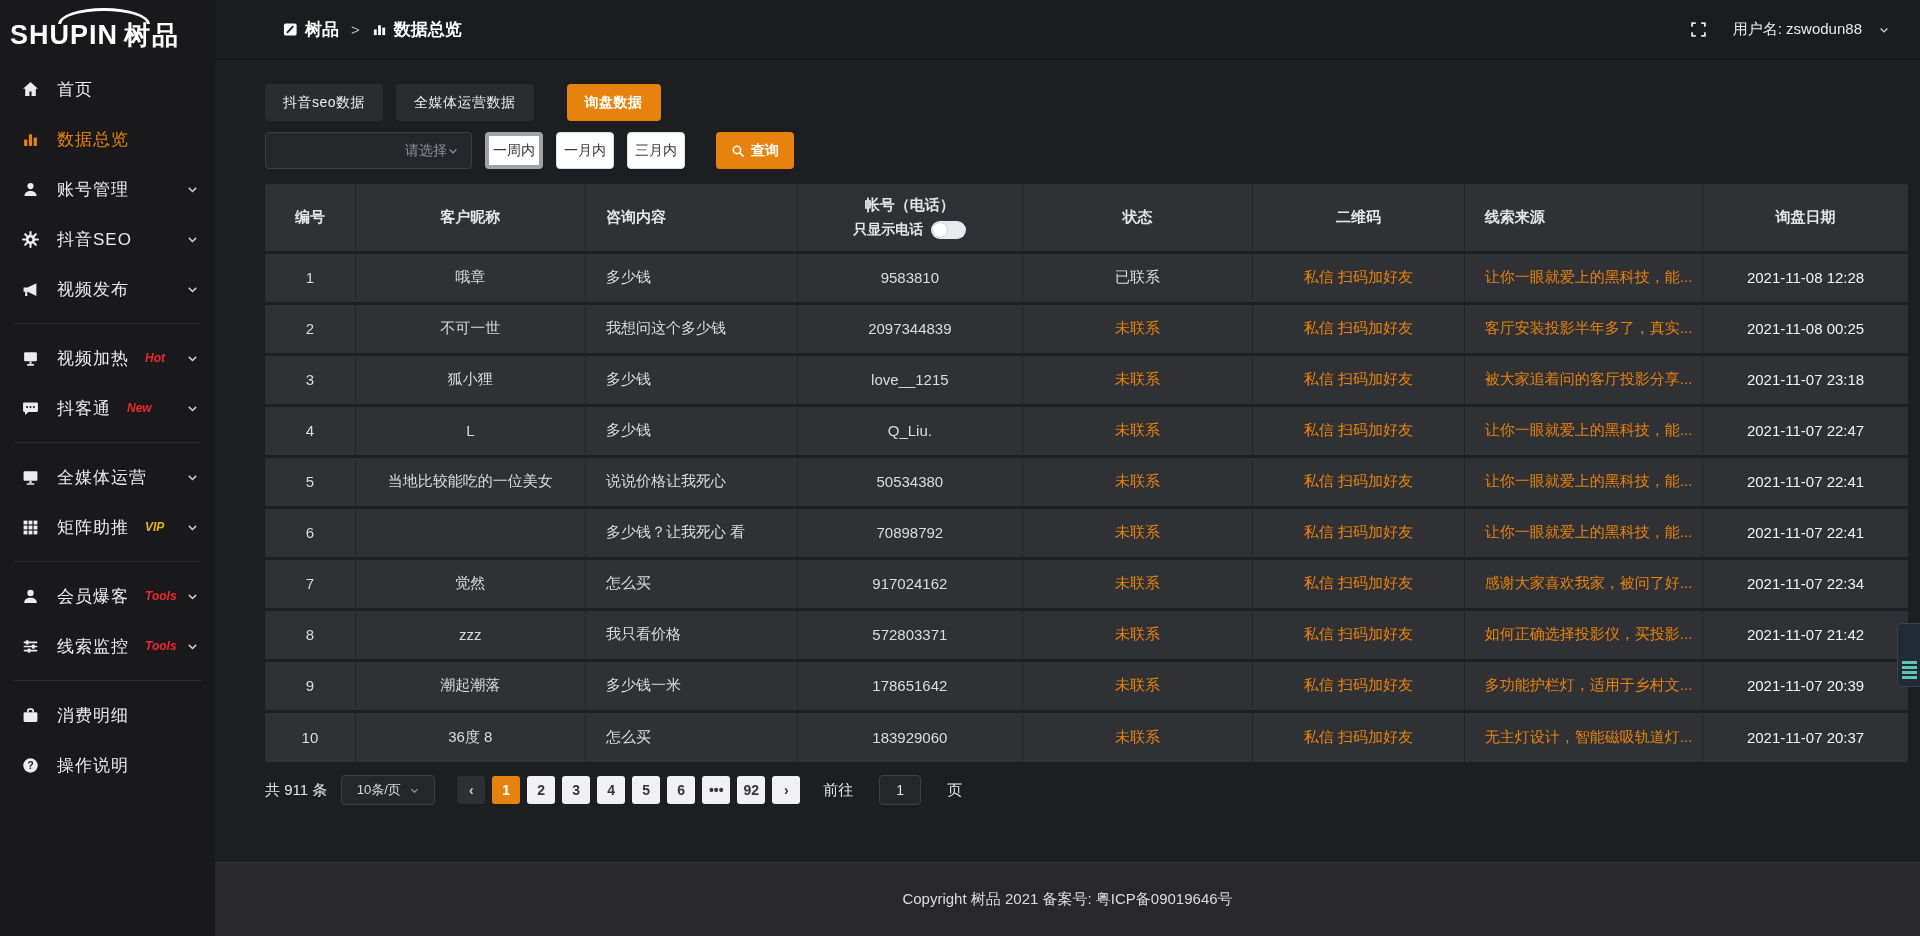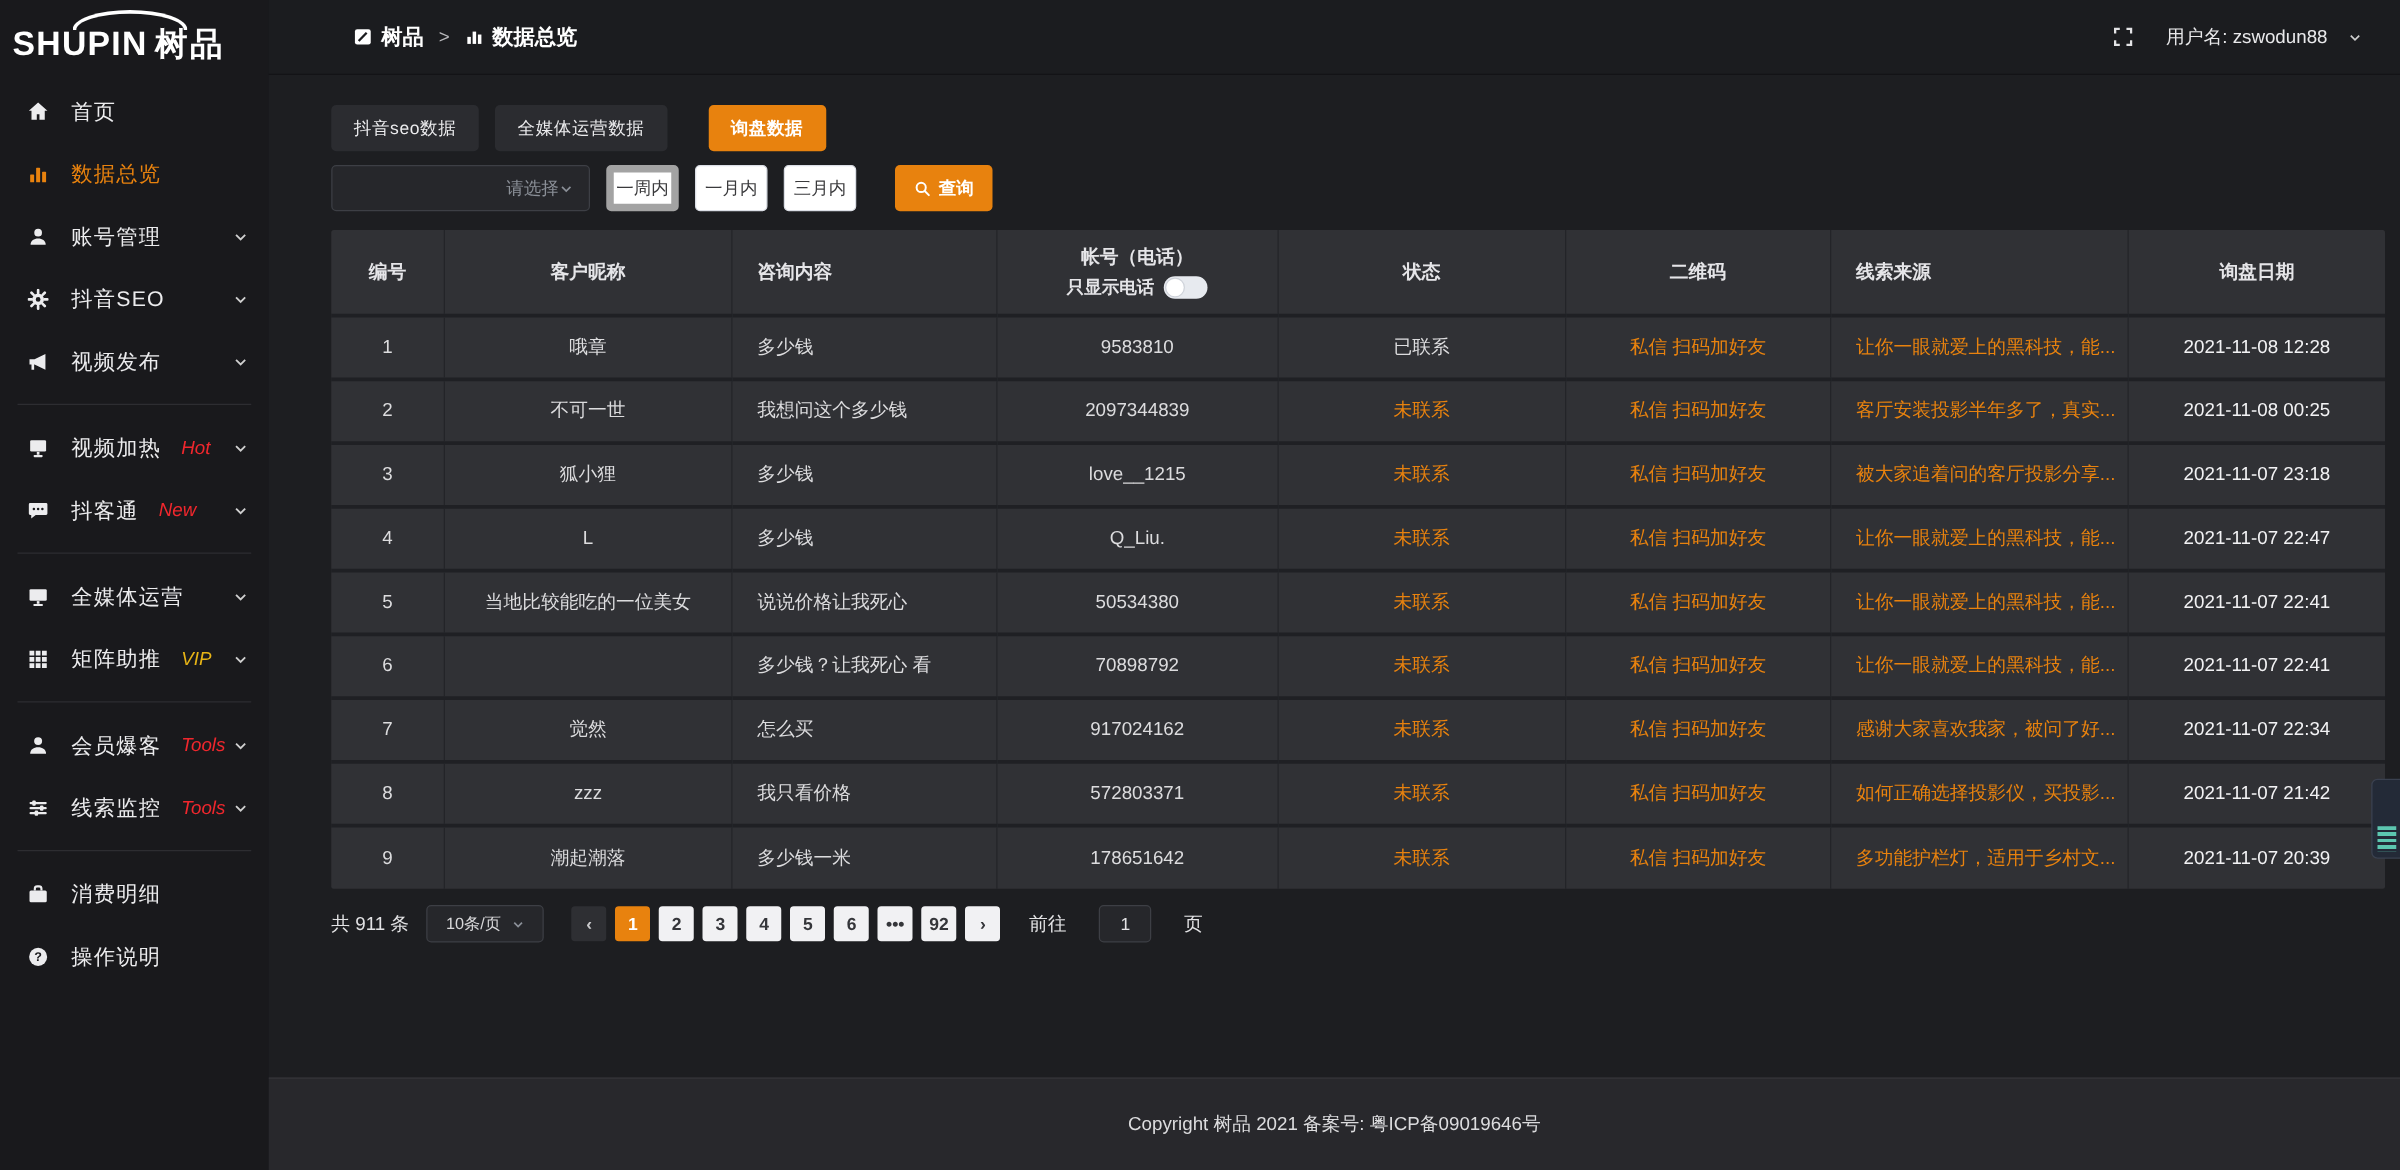--- a/index.html
+++ b/index.html
@@ -11,21 +11,21 @@
   .sidebar { width:215px; min-width:215px; background:#19191c; height:936px; padding-top:6px; }
   .logo { height:58px; display:flex; align-items:center; padding-left:10px; position:relative; cursor:pointer; }
   .logo-arc { position:absolute; top:2px; left:58px; width:92px; height:16px; border:3px solid #fff; border-bottom:none; border-radius:50% 50% 0 0/100% 100% 0 0; }
   .logo-en { font-size:27px; font-weight:bold; letter-spacing:1px; color:#fff; font-stretch:condensed; }
   .logo-cn { font-size:26px; font-weight:bold; color:#fff; margin-left:6px; letter-spacing:2px; }
   .s-item { height:50px; display:flex; align-items:center; padding:0 14px 0 22px; position:relative; cursor:pointer; color:#ececee; font-size:17px; }
   .s-item.active { color:#e8820e; }
   .s-icon { width:20px; height:17px; margin-right:15px; display:inline-flex; align-items:center; }
   .s-icon svg { width:17px; height:17px; }
   .s-label { letter-spacing:1px; }
-  .s-badge { font-size:15px; font-weight:normal; font-style:italic; margin-left:16px; letter-spacing:0; }
+  .s-badge { font-size:12px; font-weight:bold; font-style:italic; margin-left:16px; letter-spacing:0; }
   .s-badge.red { color:#f0272d; }
   .s-badge.yellow { color:#e7b416; }
   .s-chevron { position:absolute; right:16px; color:#cfcfcf; display:inline-flex; }
   .s-chevron svg { width:13px; height:13px; }
   .s-divider { height:1px; background:#2d2d31; margin:9px 14px; }
 
   
   .main { flex:1; display:flex; flex-direction:column; height:936px; }
   .topbar { height:60px; min-height:60px; background:#1b1c1f; border-bottom:1px solid #131316; display:flex; align-items:center; padding:0 30px 0 68px; }
   .breadcrumb { display:flex; align-items:center; font-size:17px; font-weight:bold; color:#fff; }
@@ -46,21 +46,21 @@
   .tab-btn { height:37px; padding:0 18px; background:#2b2c30; border:none; border-radius:4px; color:#eceoee; color:#ececee; font-size:14px; cursor:pointer; letter-spacing:.5px; }
   .tab-btn.active { background:#e8820e; color:#fff; font-weight:bold;margin-left:20px; }
 
   
   .filters { display:flex; align-items:center; gap:13px; margin-bottom:15px; }
   .select-box { width:207px; height:37px; background:#26272b; border:1px solid #3d3f45; border-radius:4px; display:flex; align-items:center; padding:0 12px; cursor:pointer;text-align:right; }
   .select-box .sel-text { font-size:14px; color:#8a8f97; flex:1; }
   .select-box .sel-chevron { color:#8a8f97; display:inline-flex; }
   .select-box svg { width:12px; height:12px; }
   .period-btn { height:37px; width:58px; background:#fff; border:1px solid #dcdfe6; border-radius:4px; color:#3a3a3c; font-size:14px; cursor:pointer; }
-  .period-btn.active { border:6px solid #a3a3a3; }
+  .period-btn.active { border:4px solid #a3a3a3; }
   .search-btn { height:37px; margin-left:18px; padding:0 15px; background:#e8820e; border:none; border-radius:4px; color:#fff; font-size:14px; cursor:pointer; display:flex; align-items:center; gap:6px; font-weight:bold; }
   .search-btn svg { width:14px; height:14px; }
 
   
   .table-card { background:#303135; border-radius:2px; }
   table { width:100%; border-collapse:collapse; table-layout:fixed; }
   th { height:68px; font-size:15px; font-weight:bold; color:#e5e5e8; border-right:1px solid #232428; border-bottom:3px solid #1f2024; text-align:center; }
   th:last-child, td:last-child { border-right:none; }
   td { height:51px; font-size:15px; color:#dcdcde; border-right:1px solid #232428; border-bottom:3px solid #1f2024; text-align:center; overflow:hidden; white-space:nowrap; text-overflow:ellipsis; }
   tr:last-child td { border-bottom:none; }
@@ -476,20 +476,30 @@
               <tr>
                 <td>9</td>
                 <td>潮起潮落</td>
                 <td class="left">多少钱一米</td>
                 <td>178651642</td>
                 <td class="orange">未联系</td>
                 <td class="orange">私信 扫码加好友</td>
                 <td class="left orange">多功能护栏灯，适用于乡村文...</td>
                 <td class="date">2021-11-07 20:39</td>
               </tr>
+              <tr>
+                <td>10</td>
+                <td>36度 8</td>
+                <td class="left">怎么买</td>
+                <td>183929060</td>
+                <td class="orange">未联系</td>
+                <td class="orange">私信 扫码加好友</td>
+                <td class="left orange">无主灯设计，智能磁吸轨道灯...</td>
+                <td class="date">2021-11-07 20:37</td>
+              </tr>
             </tbody>
         </table>
       </div>
 
       <div class="pagination">
         <span class="pg-total">共 911 条</span>
         <span class="pg-size">
           <span>10条/页</span>
           <svg viewBox="0 0 16 16">
               <path fill="none" stroke="currentColor" stroke-width="2" d="M3.5 6l4.5 4.5L12.5 6"></path>

